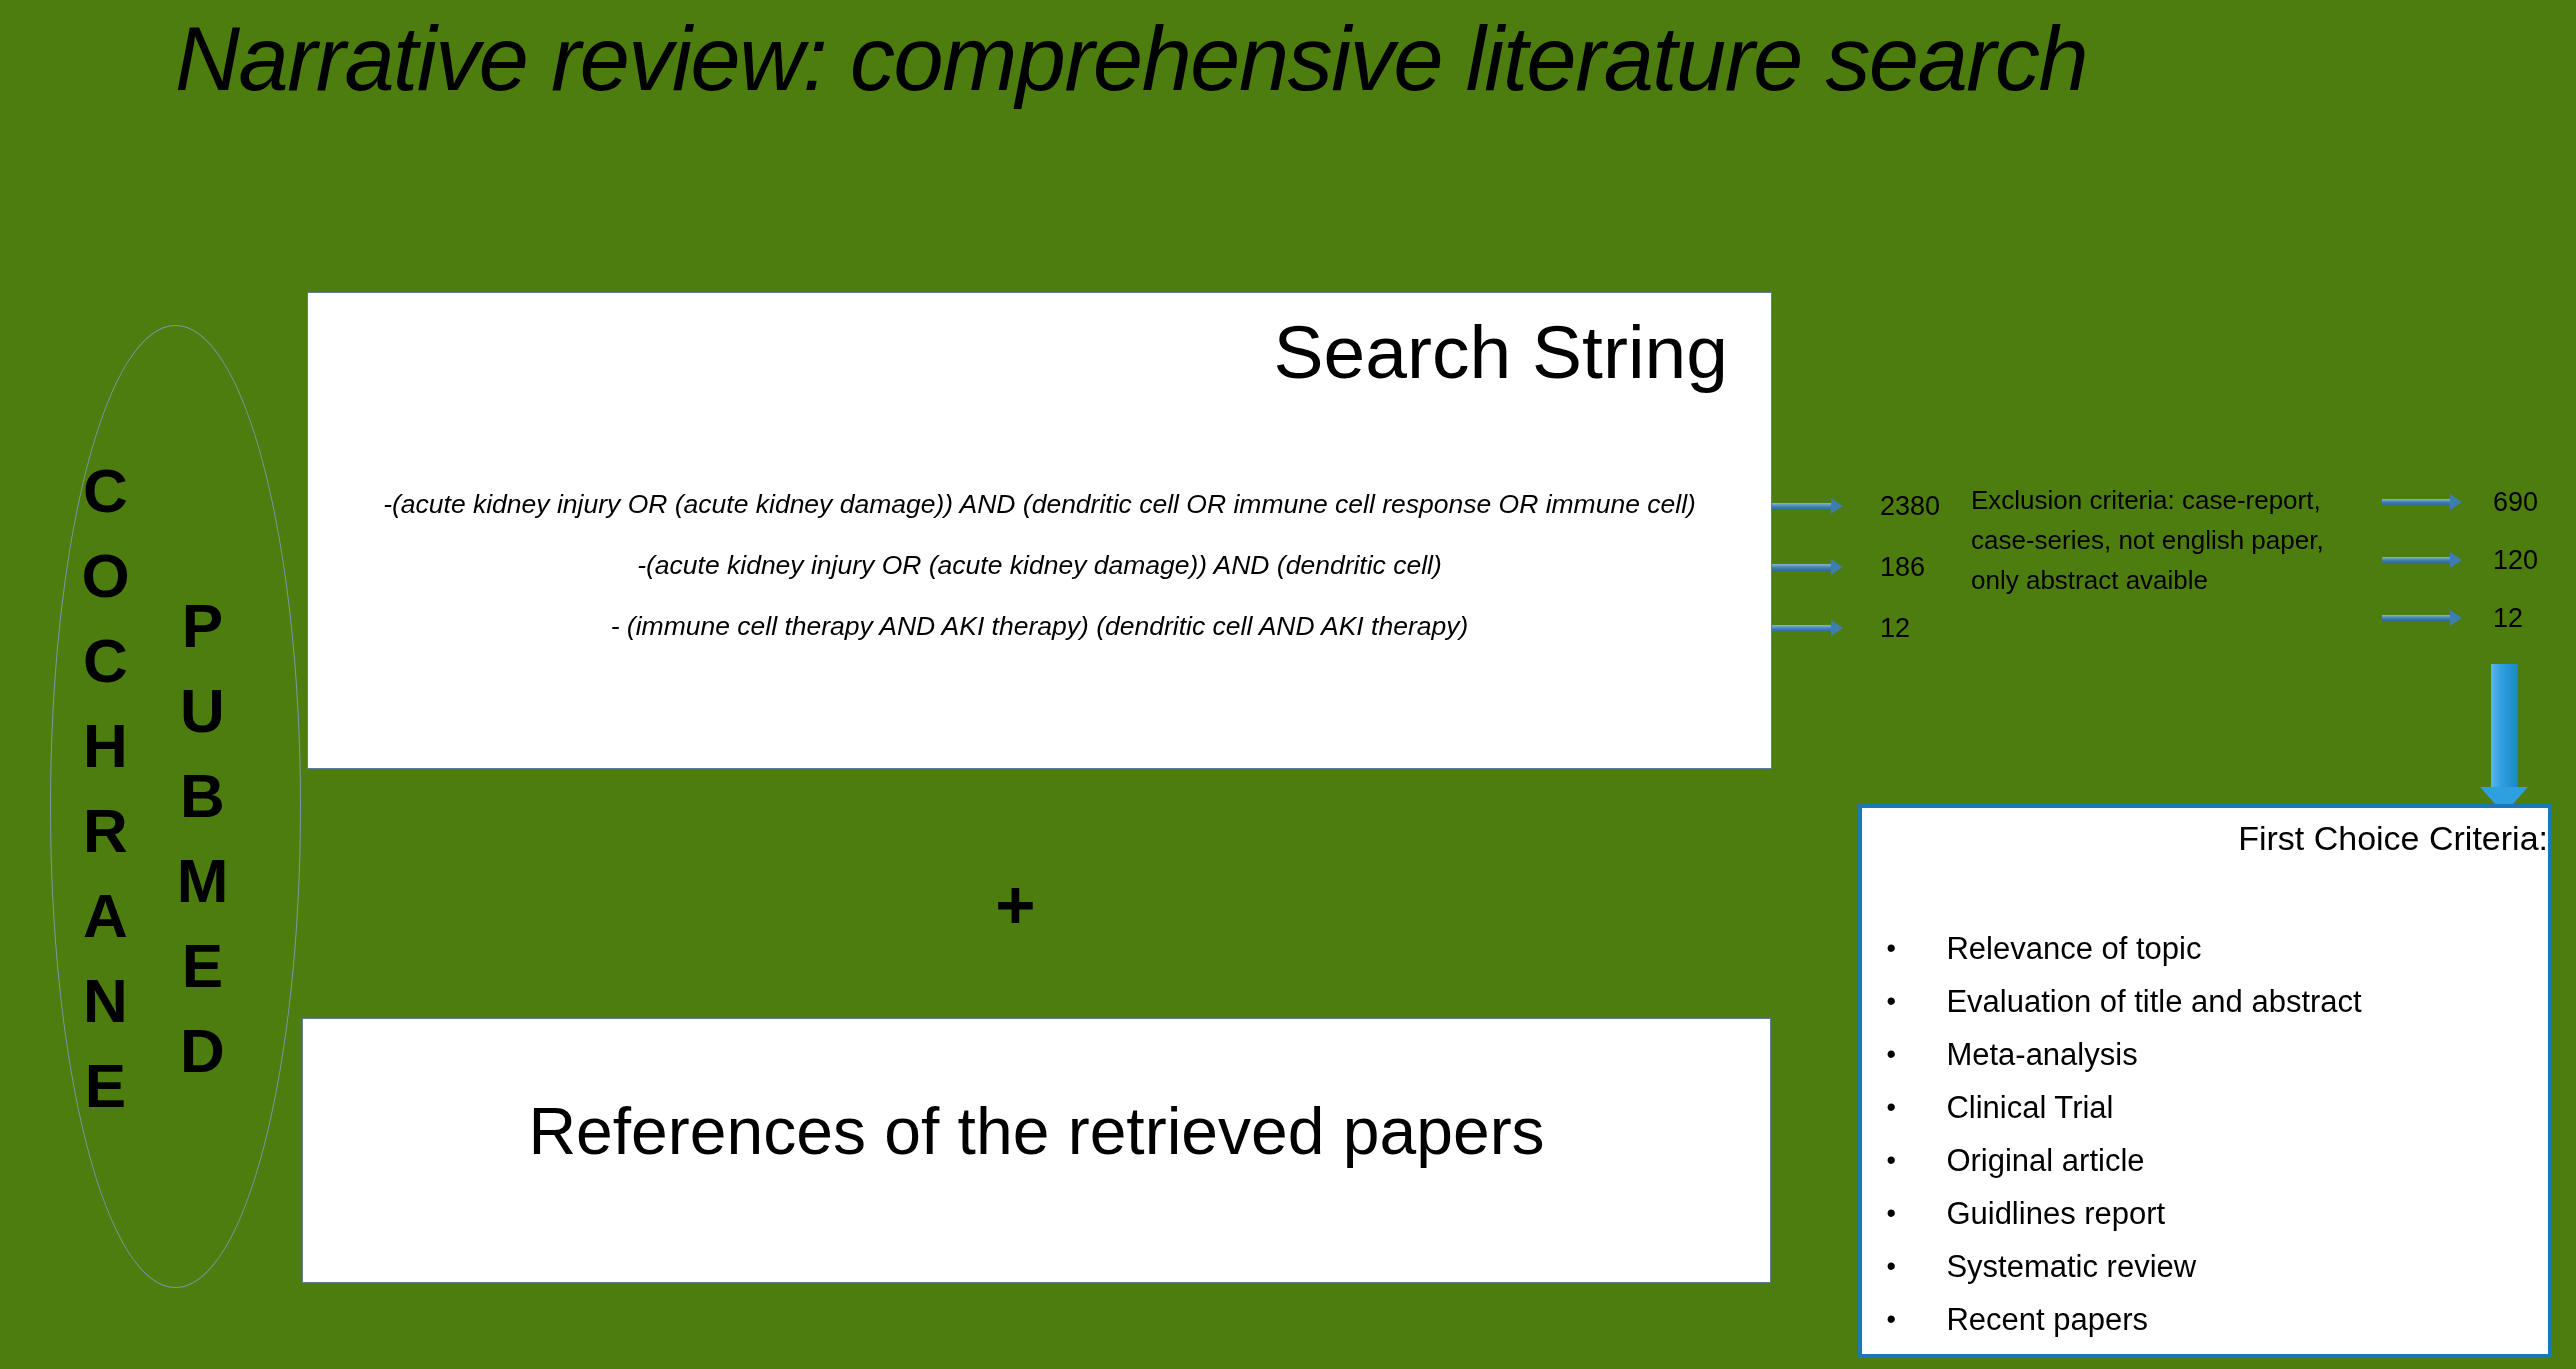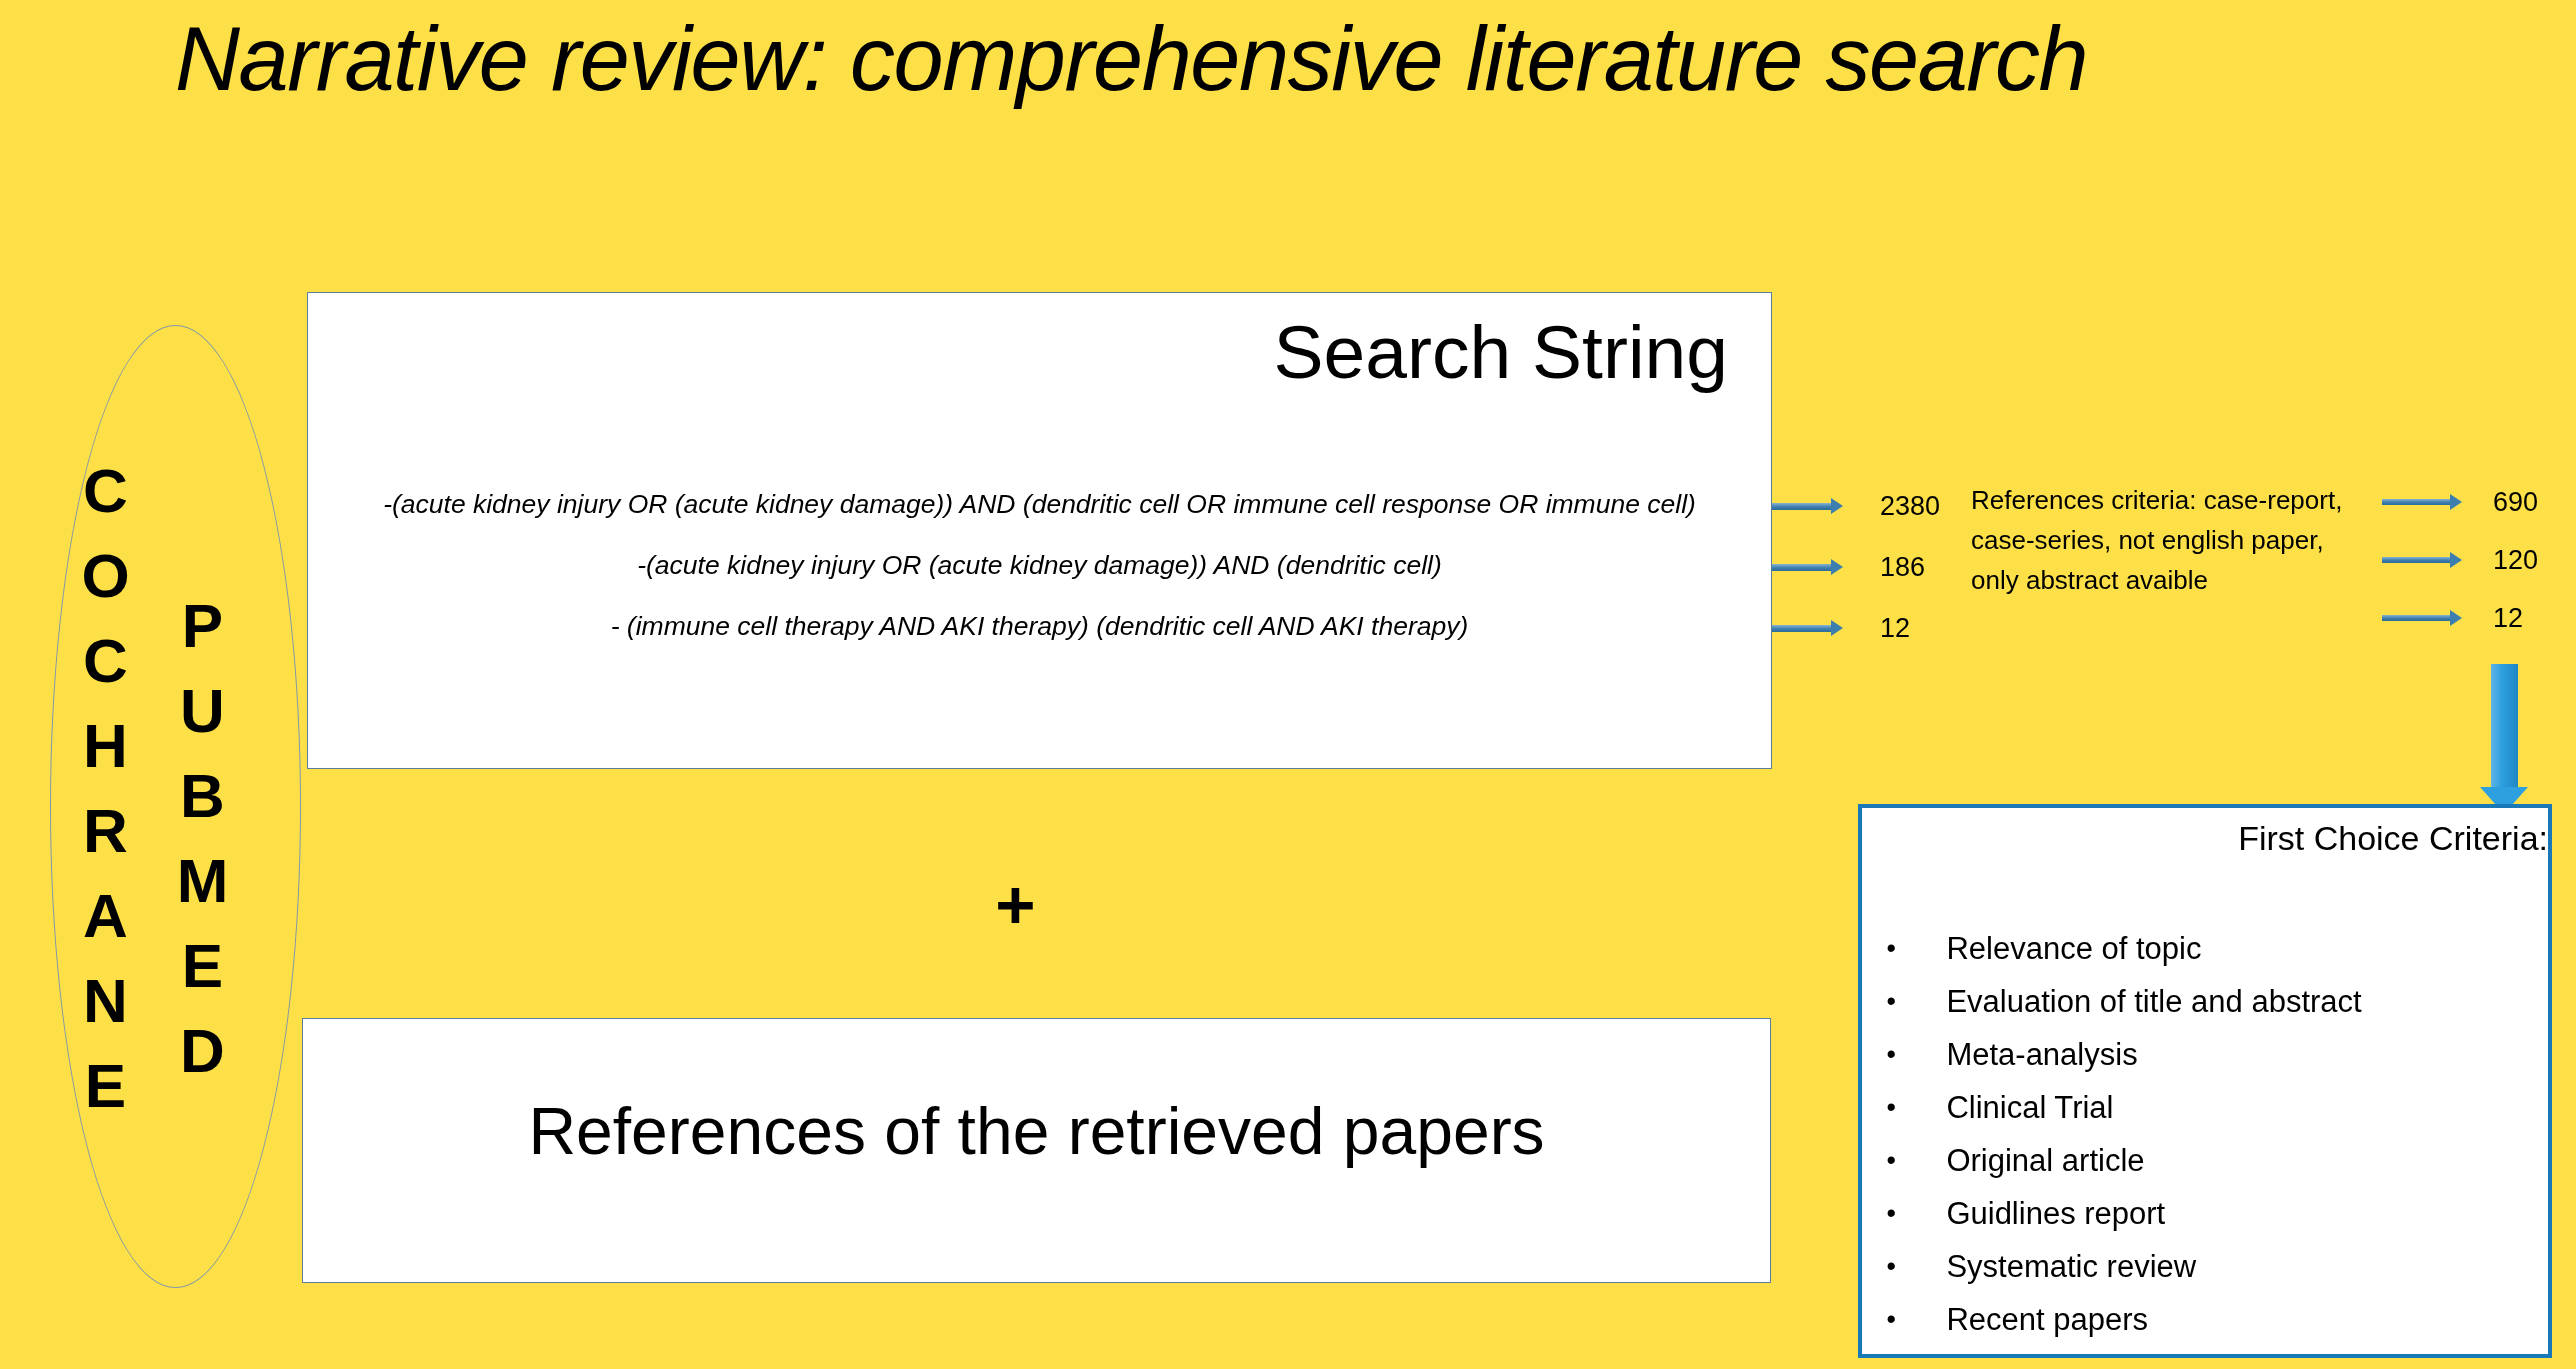--- a/index.html
+++ b/index.html
@@ -1,17 +1,17 @@
 <!DOCTYPE html>
 <html style="font-size:11px"><head>
 <meta charset="utf-8">
 <style>
   html,body { margin:0; padding:0; background:#ffffff; }
   body { width:2576px; height:1370px; font-family:"Liberation Sans","DejaVu Sans",sans-serif; color:#000; }
-  .slide { position:relative; width:2576px; height:1370px; background:#fde047; overflow:hidden; }
+  .slide { position:relative; width:2576px; height:1370px; background:#4d7c0f; overflow:hidden; }
 
   
   #title { position:absolute; left:175px; top:8.2px; margin:0; font-size:90px; line-height:102px;
            font-style:italic; font-weight:400; letter-spacing:-1.4px; white-space:nowrap; }
 
   
   #ellipse { position:absolute; left:50px; top:325px; width:249px; height:961px;
              border:1.4px solid #8096ab; border-radius:50%; }
   .vword { position:absolute; display:flex; flex-direction:column; align-items:center;
            font-size:62px; font-weight:600; }
@@ -124,21 +124,21 @@
         <span class="s-arrow"></span>
         <span class="count">186</span>
       </div>
       <div class="count-row">
         <span class="s-arrow"></span>
         <span class="count">12</span>
       </div>
     </div>
 
   <div id="exclusion">
-      <div class="excl-line">References criteria: case-report,</div>
+      <div class="excl-line">Exclusion criteria: case-report,</div>
       <div class="excl-line">case-series, not english paper,</div>
       <div class="excl-line">only abstract avaible</div>
     </div>
 
   <div id="counts-right" class="counts right">
       <div class="count-row">
         <span class="s-arrow"></span>
         <span class="count">690</span>
       </div>
       <div class="count-row">

